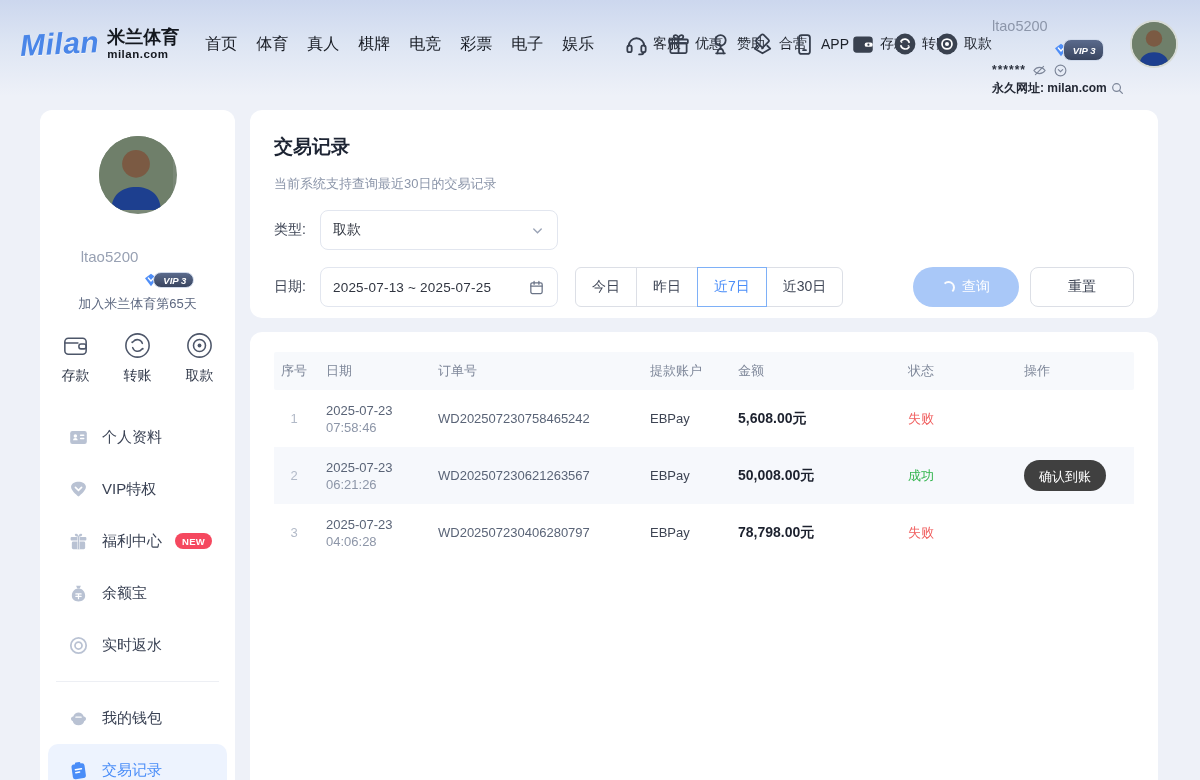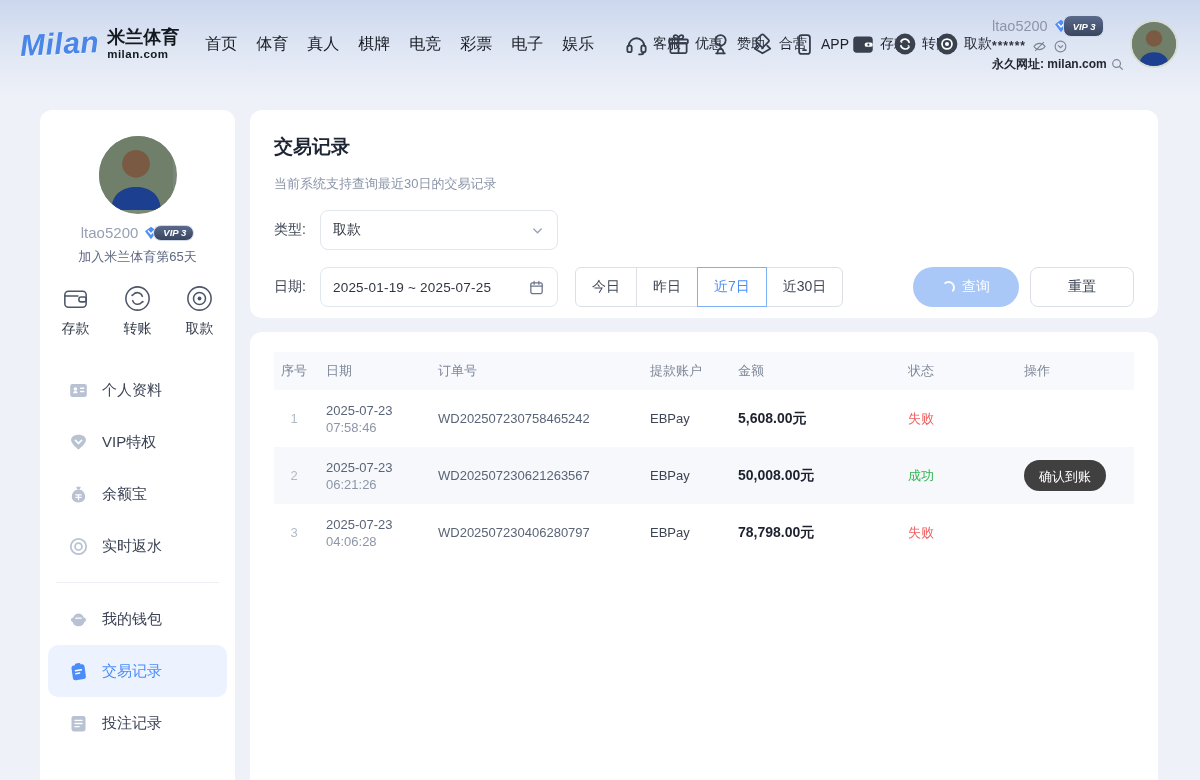--- a/index.html
+++ b/index.html
@@ -31,21 +31,21 @@
   .header-right { margin-left:auto; display:flex; align-items:center; }
   .hicon-item { display:flex; flex-direction:row; align-items:center; gap:4px; cursor:pointer; width:42px; }
   .hicon-item .ic { color:#353d4c; height:26px; display:flex; align-items:flex-end; }
   .hicon-item .lb { font-size:14px; color:#1d222b; white-space:nowrap; }
   .hgroup1 { display:flex; gap:0px; }
   .hgroup2 { display:flex; margin-left:16px; }
 
   .user-block { margin-left:16px; line-height:17px; width:128px; }
   .user-row1 { display:flex; align-items:center; gap:5px; }
   .user-name { font-size:14.5px; color:#8c96aa; }
-  .vip-badge { display:flex; align-items:center; cursor:pointer; }
+  .vip-badge { display:flex; align-items:center; cursor:pointer;margin-top:48px; }
   .vip-pill {
     background:linear-gradient(180deg,#5a6a8c,#39455f); color:#fff;
     font-size:9.5px; font-weight:700; font-style:italic;
     border-radius:8px; padding:1.5px 7px 1.5px 9px; margin-left:-6px;
     border:1px solid #cfd9ea; white-space:nowrap;
   }
   .user-row2 { display:flex; align-items:center; gap:6px; margin-top:1px; }
   .stars { font-size:12px; font-weight:700; color:#2b313e; letter-spacing:1px; }
   .user-row2 .ic, .user-row3 .ic { color:#7d8699; cursor:pointer; }
   .user-row3 { display:flex; align-items:center; gap:3px; margin-top:1px; }
@@ -391,20 +391,33 @@
         <svg width="21" height="21" viewBox="0 0 24 24">
             <path d="M12 3C8 3 3.5 5 3.5 8.8c0 4.2 5.4 8.6 8.5 11.2 3.1-2.6 8.5-7 8.5-11.2C20.5 5 16 3 12 3z" fill="currentColor"></path>
             <path d="M8.5 9.5l3.5 3.5 3.5-3.5" stroke="#fff" stroke-width="1.9" fill="none" stroke-linecap="round"></path>
           </svg>
       </span>
       <span>VIP特权</span>
     </div>
     <div class="menu-item">
       <span class="mi">
         <svg width="21" height="21" viewBox="0 0 24 24" fill="currentColor">
+            <rect x="3" y="6.8" width="18" height="4" rx="1.1"></rect>
+            <rect x="4.4" y="12" width="15.2" height="8.8" rx="1.6"></rect>
+            <rect x="10.8" y="5.5" width="2.4" height="15.3" fill="#fff"></rect>
+            <rect x="11.3" y="6" width="1.4" height="14.8" fill="currentColor"></rect>
+            <path d="M12 6.5C9.5 6.5 7.8 5.7 7.8 4.3 7.8 3.3 8.6 3 9.4 3 11 3 12 4.9 12 6.5c0-1.6 1-3.5 2.6-3.5.8 0 1.6.3 1.6 1.3 0 1.4-1.7 2.2-4.2 2.2z"></path>
+          </svg>
+      </span>
+      <span>福利中心</span>
+      <span class="new-badge">NEW</span>
+    </div>
+    <div class="menu-item">
+      <span class="mi">
+        <svg width="21" height="21" viewBox="0 0 24 24" fill="currentColor">
             <path d="M9.3 3h5.4l-1.3 3.2h-2.8z"></path>
             <path d="M12 6.4c-4.6 0-7.6 4-7.6 8.3 0 4 2.7 6.3 7.6 6.3s7.6-2.3 7.6-6.3c0-4.3-3-8.3-7.6-8.3z"></path>
             <path d="M9 12.5h6M9 15.3h6M12 12.5V18" stroke="#fff" stroke-width="1.4" fill="none" stroke-linecap="round"></path>
           </svg>
       </span>
       <span>余额宝</span>
     </div>
     <div class="menu-item">
       <span class="mi">
         <svg width="21" height="21" viewBox="0 0 24 24" fill="none" stroke="currentColor" stroke-width="2">
@@ -462,21 +475,21 @@
         <svg width="15" height="15" viewBox="0 0 24 24" fill="none" stroke="currentColor" stroke-width="2.2" stroke-linecap="round">
             <path d="M6 9.5l6 6 6-6"></path>
           </svg>
       </span>
     </div>
   </div>
 
   <div class="filter-row">
     <span class="filter-label">日期:</span>
     <div class="date-box">
-      <span class="val">2025-01-19  ~  2025-07-25</span>
+      <span class="val">2025-07-13  ~  2025-07-25</span>
       <span class="ic">
         <svg width="17" height="17" viewBox="0 0 24 24" fill="none" stroke="currentColor" stroke-width="1.8" stroke-linecap="round">
             <rect x="4" y="5.5" width="16" height="15" rx="2"></rect>
             <path d="M4 10.2h16M8.6 3.4v4M15.4 3.4v4"></path>
           </svg>
       </span>
     </div>
 
     <div class="range-group">
       <button class="range-btn">今日</button>

